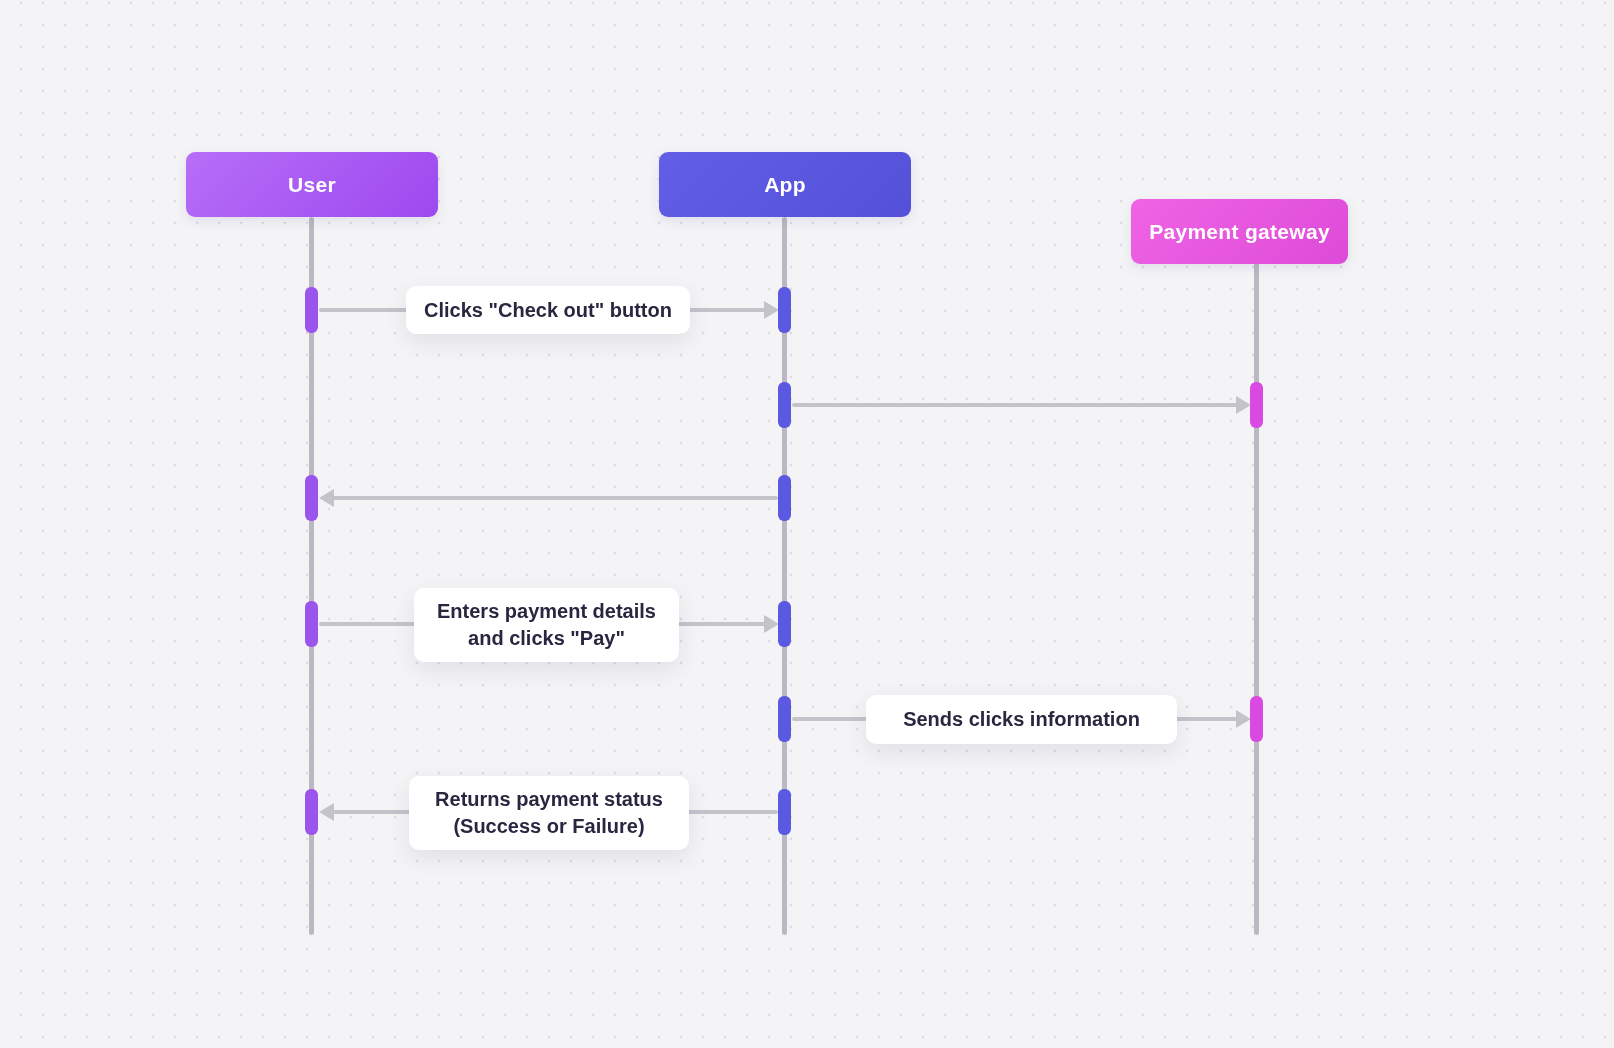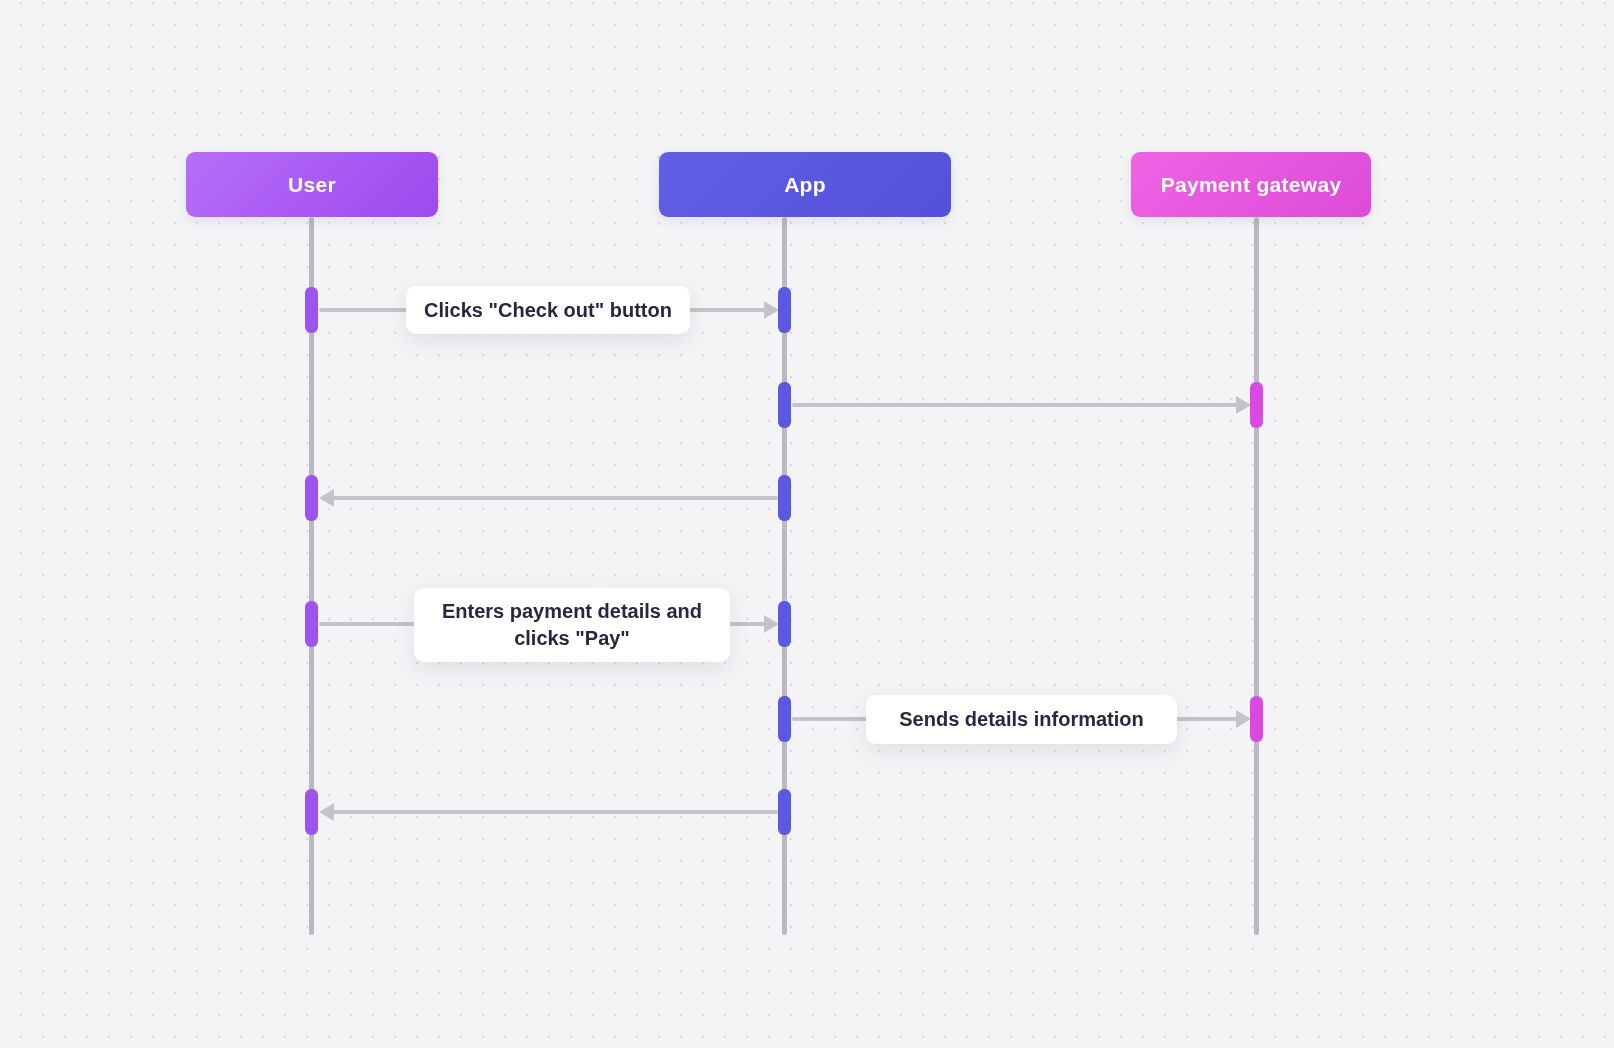--- a/index.html
+++ b/index.html
@@ -28,22 +28,22 @@
     align-items: center;
     justify-content: center;
     color: #ffffff;
     font-size: 21px;
     font-weight: 600;
     letter-spacing: 0.3px;
     box-shadow: 0 4px 12px rgba(70, 40, 140, 0.10);
     z-index: 5;
   }
   .actor-user    { left: 186px;  width: 252px; background: linear-gradient(135deg, #b76ef7 0%, #9d49ef 100%); }
-  .actor-app     { left: 659px;  width: 292px; background: linear-gradient(135deg, #625fe6 0%, #5450d9 100%); }
-  .actor-gateway { left: 1131px; width: 240px; background: linear-gradient(135deg, #ef63e4 0%, #dd4bd8 100%); }
+  .actor-app     { left: 659px;  width: 252px; background: linear-gradient(135deg, #625fe6 0%, #5450d9 100%); }
+  .actor-gateway { left: 1131px; width: 217px; background: linear-gradient(135deg, #ef63e4 0%, #dd4bd8 100%); margin-top: 47px; }
 
   
   .lifeline {
     position: absolute;
     top: 217px;
     height: 718px;
     width: 5px;
     background: #bab9c1;
     border-radius: 3px;
     z-index: 1;
@@ -96,21 +96,21 @@
     font-size: 20px;
     font-weight: 600;
     line-height: 27px;
     padding: 0 15px;
     z-index: 4;
   }
   .nowrap { white-space: nowrap; }
   .lbl-0 { left: 406px; top: 286px; width: 284px; height: 48px; }
   .lbl-1 { left: 878px; top: 368px; width: 281px; height: 74px; }
   .lbl-2 { left: 419px; top: 462px; width: 257px; height: 74px; }
-  .lbl-3 { left: 414px; top: 588px; width: 316px; height: 74px; }
+  .lbl-3 { left: 414px; top: 588px; width: 265px; height: 74px; }
   .lbl-4 { left: 866px; top: 695px; width: 311px; height: 49px; }
   .lbl-5 { left: 409px; top: 776px; width: 280px; height: 74px; }
 </style>
 </head>
 <body>
 
 <div class="canvas">
 
   <div class="lifeline life-user"></div>
   <div class="lifeline life-app"></div>
@@ -159,16 +159,19 @@
   <div class="activation act-gateway" style="top:382px;"></div>
   <div class="activation act-gateway" style="top:696px;"></div>
 
   <div class="msg-label lbl-0 nowrap">
     <span>Clicks "Check out" button</span>
   </div>
   <div class="msg-label lbl-3">
     <span>Enters payment details and clicks "Pay"</span>
   </div>
   <div class="msg-label lbl-4 nowrap">
-    <span>Sends details information</span>
+    <span>Sends clicks information</span>
+  </div>
+  <div class="msg-label lbl-5">
+    <span>Returns payment status (Success or Failure)</span>
   </div>
 
 </div>
 
 </body></html>

